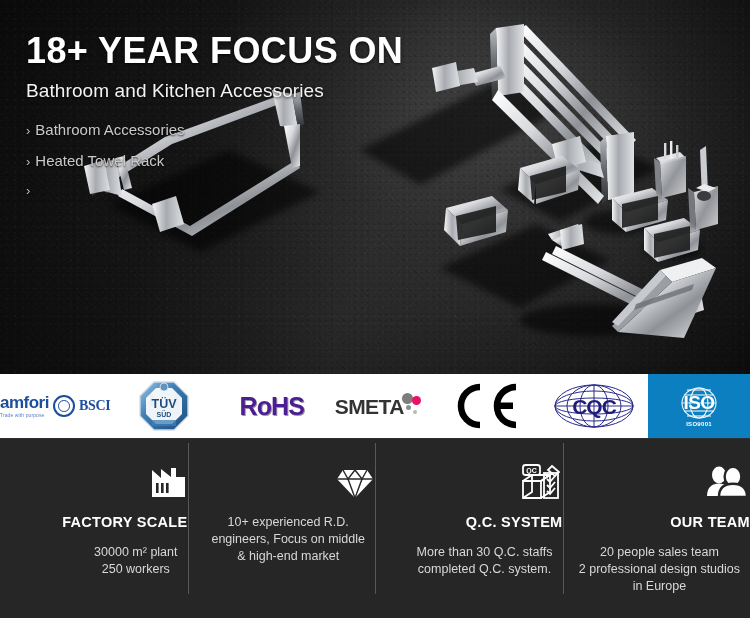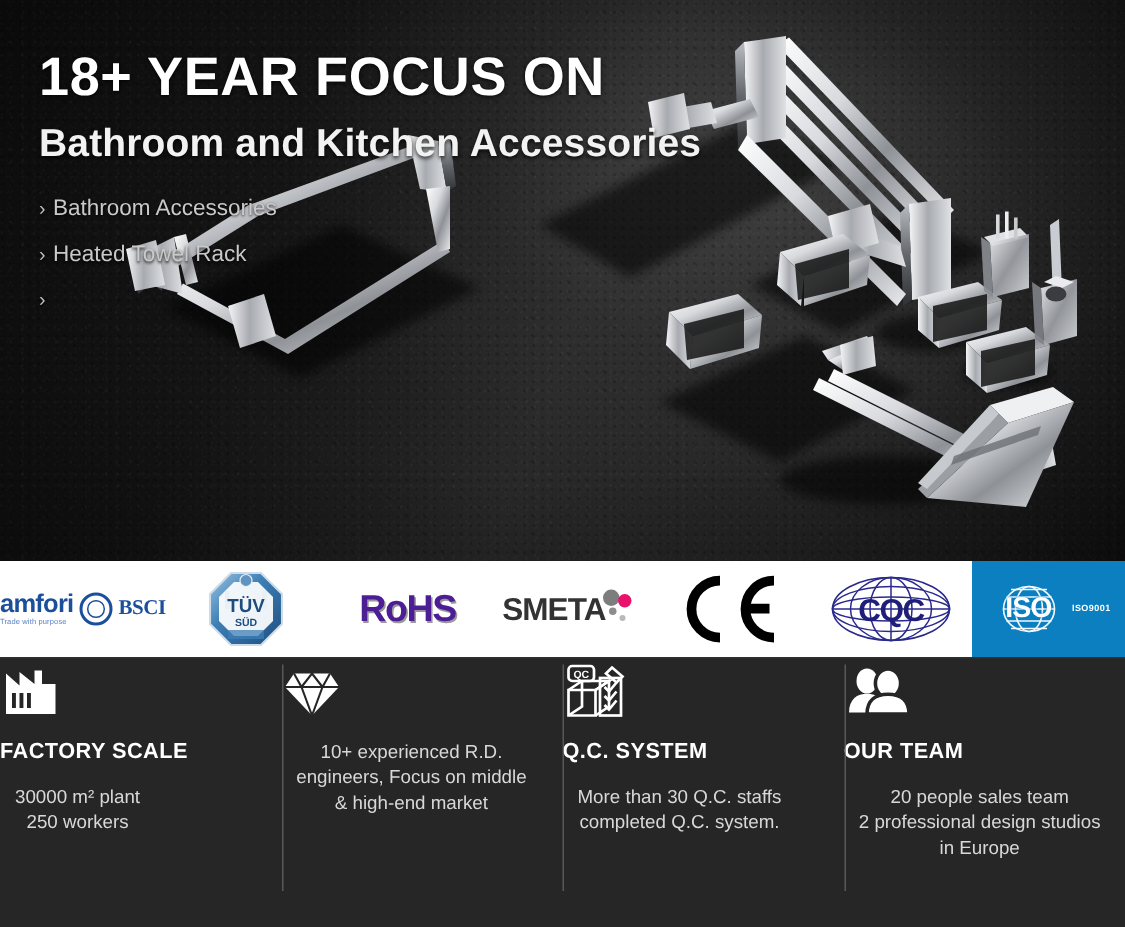--- a/index.html
+++ b/index.html
@@ -33,21 +33,21 @@
   .hero .vign{position:absolute;inset:0;pointer-events:none;
     background:radial-gradient(ellipse 100% 100% at 50% 45%, rgba(0,0,0,0) 40%, rgba(0,0,0,.55) 100%);}
 
   .hero-copy{position:absolute;left:26px;top:32px;z-index:6;}
   .hero-title{
     font-size:36px;font-weight:700;color:#ffffff;letter-spacing:.4px;
     line-height:1.05;margin:0;white-space:nowrap;
     text-shadow:0 1px 3px rgba(0,0,0,.85);
   }
   .hero-sub{
-    margin:10px 0 0 0;font-size:26px;font-weight:700;color:#f2f2f2;
+    margin:10px 0 0 0;font-size:19px;font-weight:400;color:#f2f2f2;
     letter-spacing:.1px;white-space:nowrap;text-shadow:0 1px 3px rgba(0,0,0,.8);
   }
   .bullets{margin:20px 0 0 0;padding:0;list-style:none;}
   .bullets li{
     display:flex;align-items:baseline;gap:5px;
     font-size:15px;color:#c9c9c9;line-height:1;margin-bottom:16px;
     text-shadow:0 1px 2px rgba(0,0,0,.8);white-space:nowrap;
   }
   .bullets li .chev{color:#bdbdbd;font-size:13px;}
 
@@ -86,32 +86,32 @@
   .smeta .d{position:absolute;border-radius:50%;}
   .smeta .d1{width:11px;height:11px;background:#7d7d7d;left:0px;top:0px;}
   .smeta .d2{width:9px;height:9px;background:#e8116b;left:10px;top:3px;}
   .smeta .d3{width:5px;height:5px;background:#8d8d8d;left:4px;top:12px;}
   .smeta .d4{width:4px;height:4px;background:#b9b9b9;left:11px;top:17px;}
 
   
   .cqc{position:relative;width:82px;height:46px;}
 
   
-  .iso{display:flex;align-items:center;justify-content:center;gap:1px;}
+  .iso{display:flex;flex-direction:column;align-items:center;justify-content:center;gap:1px;}
   .iso .iso-mark{position:relative;width:56px;height:34px;}
   .iso .iso-txt{font-size:19px;font-weight:700;color:#fff;letter-spacing:-.6px;
     position:absolute;left:50%;top:50%;transform:translate(-50%,-50%);z-index:3;
     text-shadow:0 0 2px #0b7fc0;}
   .iso .iso-sub{font-size:6px;font-weight:700;color:#fff;letter-spacing:.3px;}
 
   
   .features{position:relative;width:750px;height:180px;background:#262626;
     display:flex;border-top:1px solid #2f2f2f;box-sizing:border-box;}
   .feat{flex:1 1 0;position:relative;display:flex;flex-direction:column;
-    align-items:flex-start;box-sizing:border-box;}
+    align-items:flex-end;padding-top:21px;box-sizing:border-box;}
   .feat + .feat::before{content:"";position:absolute;left:0;top:4px;bottom:24px;
     width:1px;background:#6a6a6a;opacity:.75;}
   .feat-icon{height:44px;display:flex;align-items:center;justify-content:center;
     color:#fff;margin-bottom:10px;}
   .feat-title{font-size:14.5px;font-weight:700;color:#ffffff;letter-spacing:.3px;
     margin:0 0 14px 0;text-align:center;white-space:nowrap;}
   .feat-desc{font-size:12.5px;color:#d8d8d8;text-align:center;line-height:1.35;
     padding:0 10px;}
   .feat-desc div{white-space:nowrap;}
 </style>

